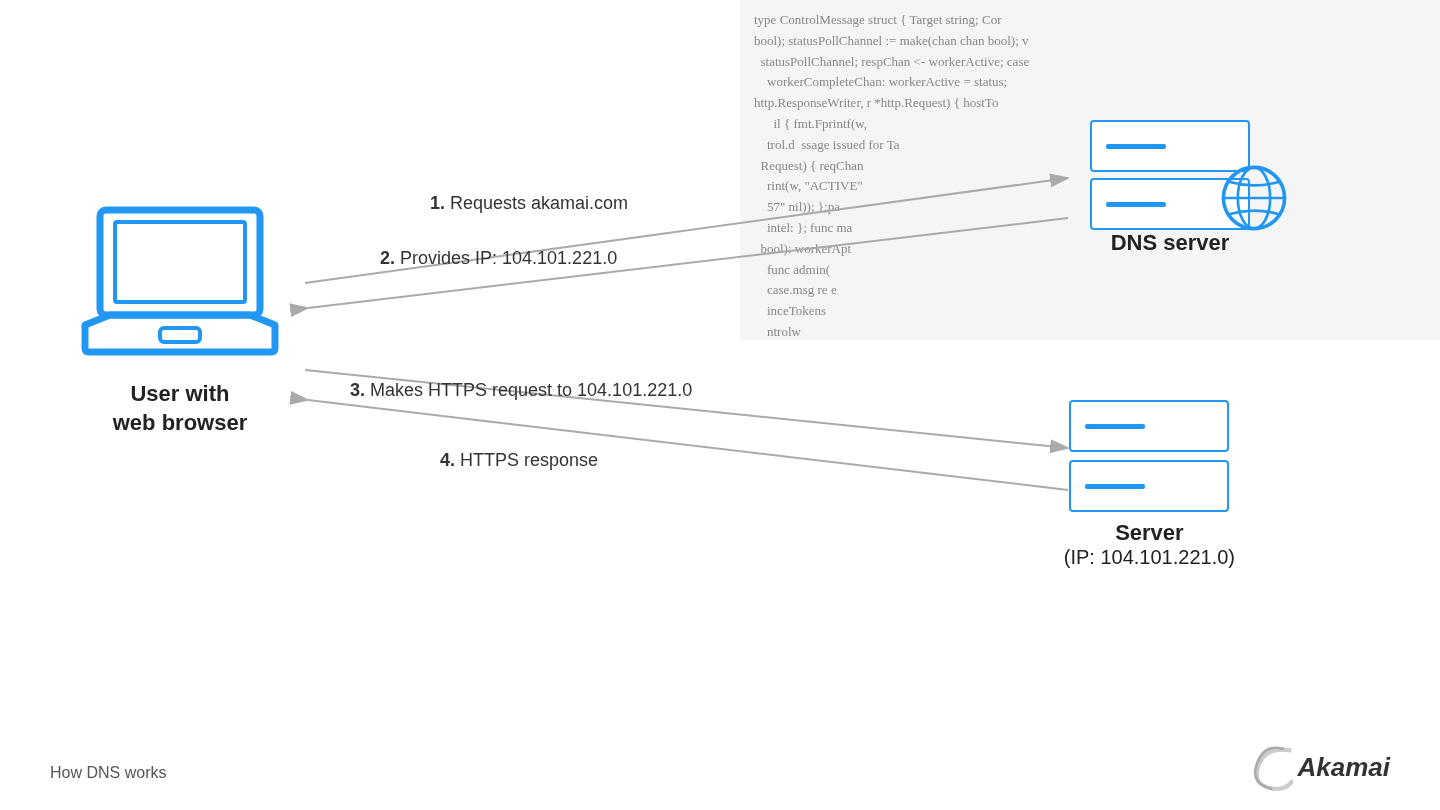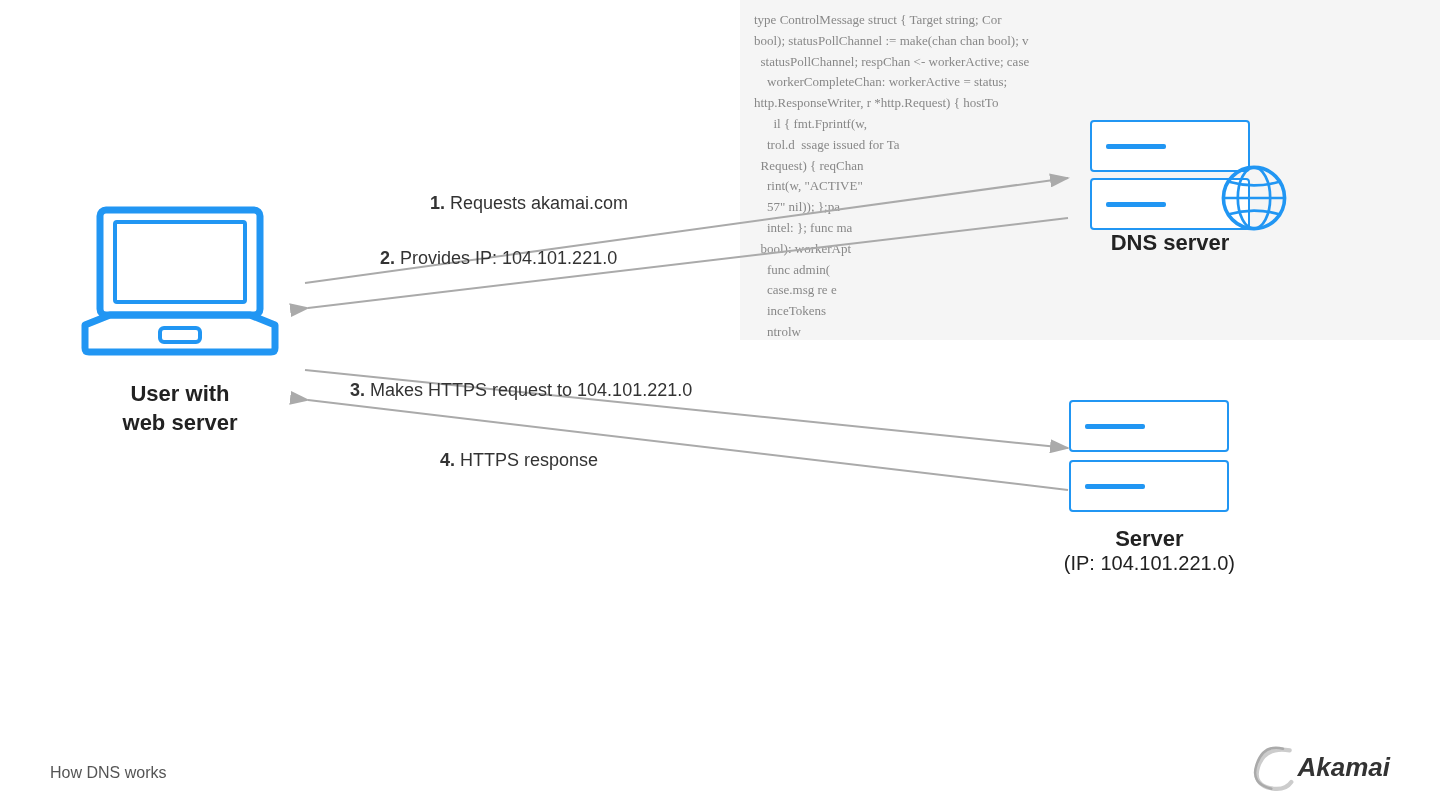--- a/index.html
+++ b/index.html
@@ -132,21 +132,21 @@
       align-items: center;
     }
 
     .web-server-icon {
       display: flex;
       flex-direction: column;
       gap: 8px;
     }
 
     .server-label {
-      margin-top: 14px;
+      margin-top: 8px;
       font-size: 22px;
       font-weight: 700;
       color: #222;
       text-align: center;
     }
 
     .server-ip {
       font-size: 20px;
       font-weight: 400;
       color: #222;
@@ -239,21 +239,21 @@
 
         <rect x="35" y="22" width="130" height="80" rx="2" fill="none" stroke="#2196F3" stroke-width="4"></rect>
 
         <path d="M5 125 L30 115 L170 115 L195 125 L195 148 Q195 152 191 152 L9 152 Q5 152 5 148 Z" fill="none" stroke="#2196F3" stroke-width="7" stroke-linejoin="round"></path>
 
         <rect x="80" y="128" width="40" height="14" rx="4" fill="none" stroke="#2196F3" stroke-width="4"></rect>
       </svg>
     </div>
     <div class="user-label">
       <span>User with</span><br>
-      <span>web server</span>
+      <span>web browser</span>
     </div>
   </div>
 
   <div class="dns-section">
     <div class="dns-server-icon">
       <div class="server-box">
         <div class="line-bar"></div>
       </div>
       <div class="server-box" style="position:relative;">
         <div class="line-bar"></div>

